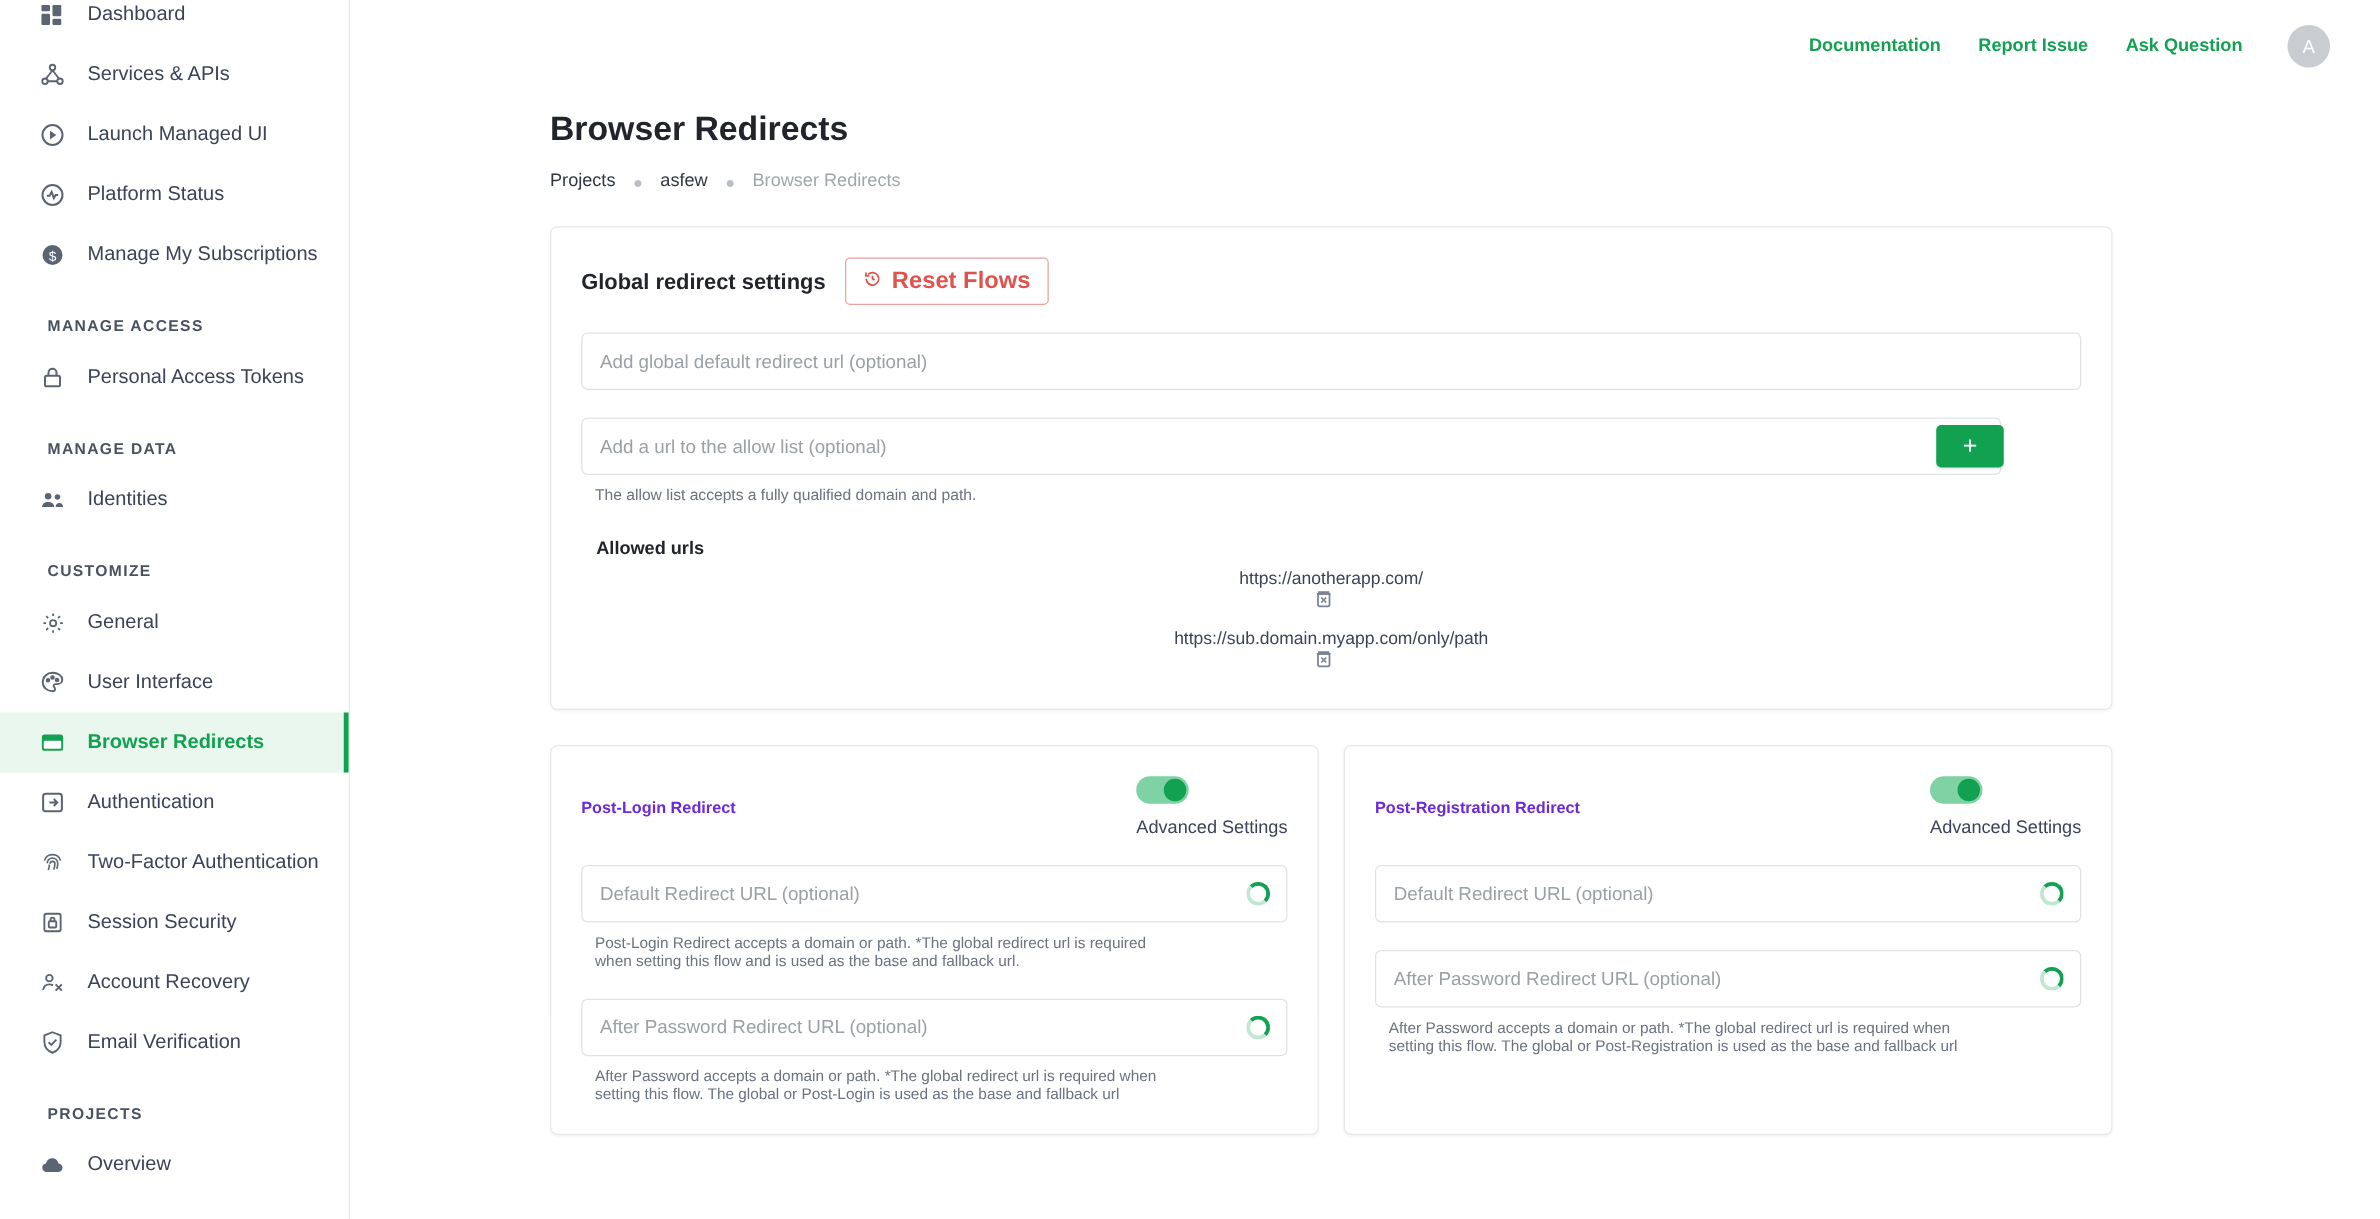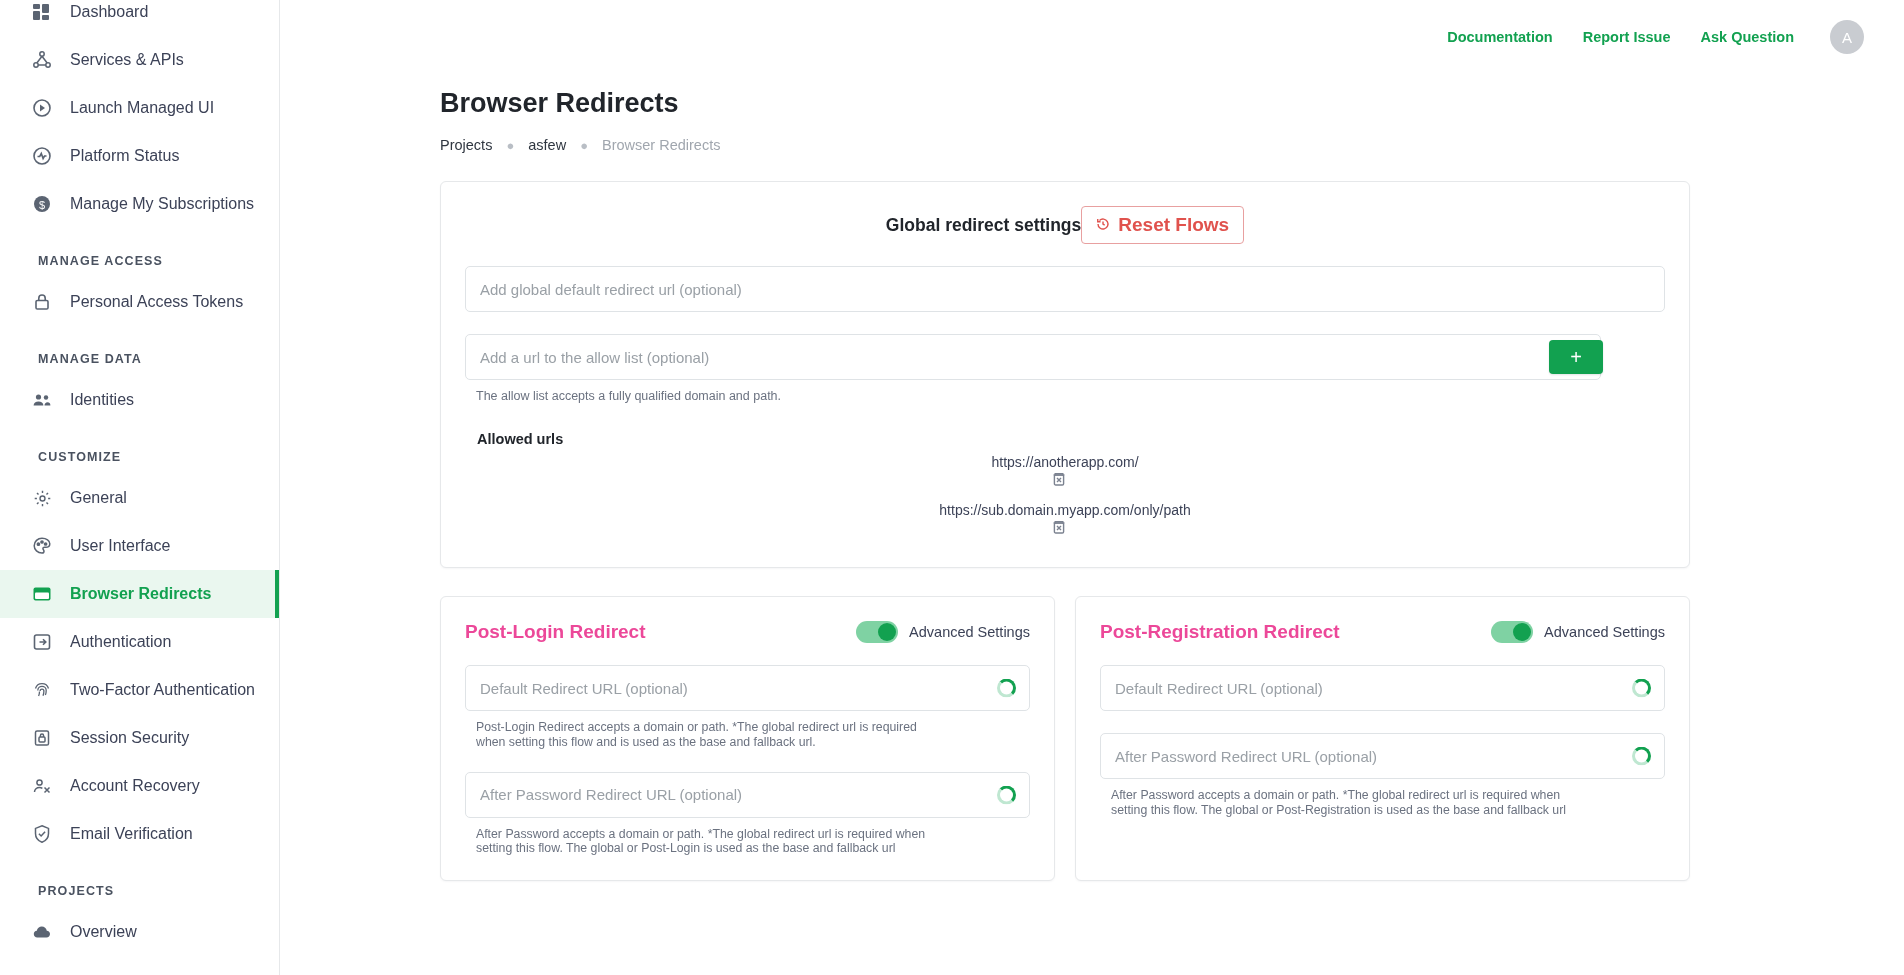--- a/index.html
+++ b/index.html
@@ -124,21 +124,22 @@
     margin-top: 28px;
     border: 1px solid #e6e8ea;
     border-radius: 6px;
     background: #ffffff;
     box-shadow: 0 1px 2px rgba(16,24,40,0.04);
     padding: 24px;
   }
   .card-head {
     display: flex;
     align-items: center;
-    justify-content: center;
+    justify-content: flex-start;
+    gap: 16px;
   }
   .card-title {
     font-size: 17.5px;
     font-weight: bold;
     color: #21252b;
   }
   .btn-reset {
     display: flex;
     align-items: center;
     gap: 8px;
@@ -220,22 +221,22 @@
     gap: 20px;
     margin-top: 28px;
   }
   .two-col .card { margin-top: 0; flex: 1; min-width: 0; }
 
   .panel-head {
     display: flex;
     align-items: center;
     justify-content: space-between;
   }
-  .panel-title { font-size: 19px; font-weight: bold; color: #ec4899; }
-  .toggle-wrap { display: flex; align-items: center; gap: 11px; }
+  .panel-title { font-size: 13px; font-weight: bold; color: #6d28d9; }
+  .toggle-wrap { display: flex; gap: 11px; flex-direction: column; }
   .toggle {
     width: 42px; height: 22px;
     border-radius: 11px;
     background: #7fd2a3;
     position: relative;
     cursor: pointer;
   }
   .toggle::after {
     content: "";
     position: absolute;

